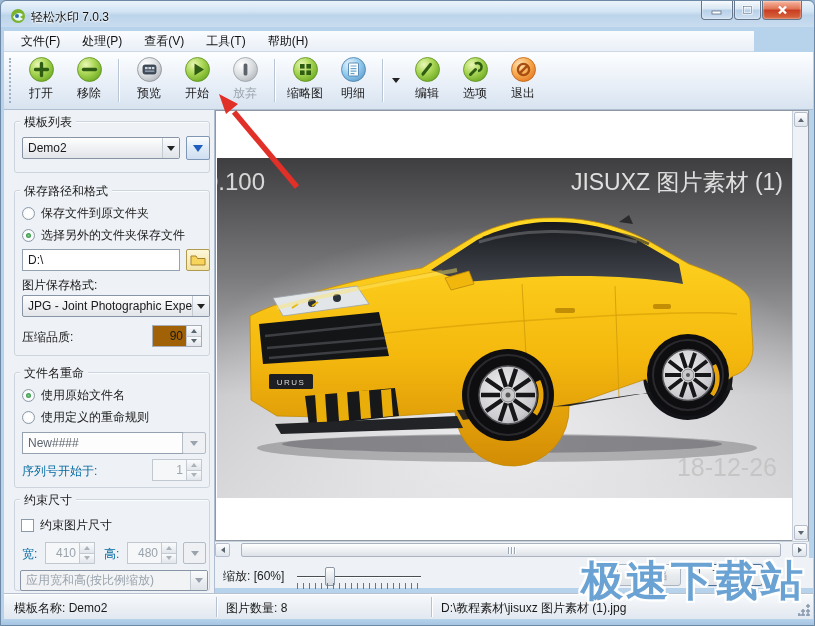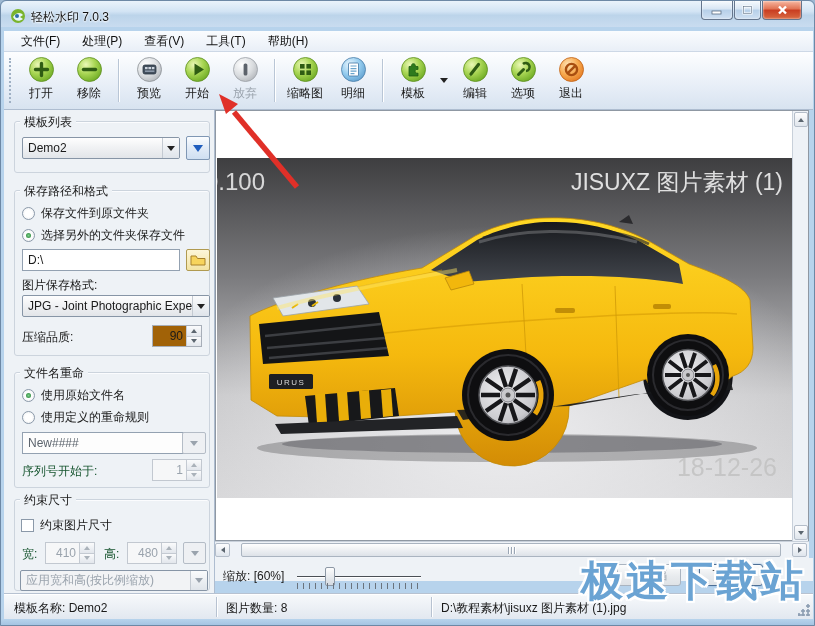--- a/index.html
+++ b/index.html
@@ -6,21 +6,21 @@
   html,body{width:815px;height:626px}
   body{font-family:"Liberation Sans","DejaVu Sans",sans-serif;font-size:12px;color:#1a1a1a;background:#9db8d2;overflow:hidden}
   #win{position:absolute;left:0;top:0;width:815px;height:626px;background:#b7d3ec;border-radius:6px 6px 0 0;border:1px solid #6d88a5;overflow:hidden}
   .abs{position:absolute}
   
   #titlebar{position:absolute;left:0;top:0;width:100%;height:26px;background:linear-gradient(#eaf3fb,#d3e4f4 40%,#bcd4ea 55%,#c9dcf0);border-radius:6px 6px 0 0}
   #title-text{position:absolute;left:30px;top:8px;color:#111;text-shadow:0 0 3px #fff,0 1px 2px #fff}
   .winbtn{position:absolute;top:0;height:19px;border:1px solid #64758c;border-top:none;border-radius:0 0 4px 4px;background:linear-gradient(#f6fafd,#d7e5f3 45%,#b6cfe8 50%,#cfe0f2);box-shadow:inset 0 0 2px #fff;display:flex;align-items:center;justify-content:center}
   .winbtn.close{background:linear-gradient(#f7b7a0,#e07152 45%,#c83c20 50%,#d96a42);}
   
-  #menubar{position:absolute;left:3px;top:30px;width:809px;height:21px;background:linear-gradient(#fafcfe,#e9eff7);border-bottom:1px solid #cdd8e6;display:flex;align-items:center;padding-left:6px}
+  #menubar{position:absolute;left:3px;top:30px;width:750px;height:21px;background:linear-gradient(#fafcfe,#e9eff7);border-bottom:1px solid #cdd8e6;display:flex;align-items:center;padding-left:6px}
   .menu-item{padding:2px 11px;color:#111}
   
   #toolbar{position:absolute;left:3px;top:51px;width:809px;height:58px;background:linear-gradient(#fdfeff,#e7eef7 60%,#d8e3f0);border-bottom:1px solid #aebdd0;display:flex;align-items:stretch}
   #tb-grip{width:4px;margin:6px 4px 6px 5px;border-left:2px dotted #9fb0c4}
   .tb-btn{min-width:48px;padding:4px 2px 2px;display:flex;flex-direction:column;align-items:center;justify-content:flex-start;gap:1px}
   .tb-btn .lbl{margin-top:1px;white-space:nowrap}
   .tb-btn.disabled .lbl{color:#9aa3ad}
   .tb-sep{width:2px;margin:7px 5px;border-left:1px solid #b9c6d6;border-right:1px solid #fff}
   .tb-caret{width:14px;display:flex;align-items:center;justify-content:center}
   .caret-shape{width:0;height:0;border-left:4px solid transparent;border-right:4px solid transparent;border-top:5px solid #222}
@@ -36,39 +36,39 @@
   .combo.disabled{color:#9aa3ad;background:#f2f3f5}
   .arrow-d{width:0;height:0;border-left:4px solid transparent;border-right:4px solid transparent;border-top:5px solid #222}
   .arrow-d.gray{border-top-color:#9aa3ad}
   .arrow-d.blue{border-top-color:#1f5dbe;border-left-width:5px;border-right-width:5px;border-top-width:7px}
   .sqbtn{border:1px solid #7f97b4;border-radius:2px;background:linear-gradient(#fbfdff,#e3ecf7 45%,#cfdff1);display:flex;align-items:center;justify-content:center}
   .sqbtn.disabled{border-color:#b4bcc6;background:#eef0f3}
   .radio{width:13px;height:13px;border:1px solid #8b99a9;border-radius:50%;background:radial-gradient(#fff 40%,#e9ecef);display:inline-block;vertical-align:-2px;margin-right:6px;position:relative;flex:none}
   .radio.on::after{content:"";position:absolute;left:3px;top:3px;width:5px;height:5px;border-radius:50%;background:radial-gradient(#7cd08a,#1e7a2e)}
   .checkbox{width:13px;height:13px;border:1px solid #8b99a9;background:#fff;display:inline-block;vertical-align:-2px;margin-right:6px;flex:none}
   .ctl-row{position:absolute;display:flex;align-items:center;white-space:nowrap}
-  .gray-text{color:#14532d}
+  .gray-text{color:#0369a1}
   .spin{position:absolute;border:1px solid #a7aeb8;background:#a16207;display:flex}
   .spin .val{flex:1;text-align:right;padding:3px 3px 0 0}
   .spin.disabled{background:#f6f7f8;color:#9aa3ad;border-color:#c2c8d0}
   .spin .btns{width:15px;display:flex;flex-direction:column;border-left:1px solid #c4cad2}
   .spin .btns div{flex:1;display:flex;align-items:center;justify-content:center;background:linear-gradient(#fafbfc,#e2e6ec)}
   .spin .btns div+div{border-top:1px solid #c4cad2}
   .tri-u{width:0;height:0;border-left:3px solid transparent;border-right:3px solid transparent;border-bottom:4px solid #5c6670}
   .tri-d{width:0;height:0;border-left:3px solid transparent;border-right:3px solid transparent;border-top:4px solid #5c6670}
   
   #preview-pane{position:absolute;left:214px;top:109px;width:594px;height:431px;background:#fff;border:1px solid #8f98a3}
   #photo{position:absolute;left:216px;top:157px;width:575px;height:340px}
   .vsb{position:absolute;left:791px;top:110px;width:16px;height:430px;background:#eef2f7;border-left:1px solid #c8d0da}
   .sb-btn{position:absolute;background:linear-gradient(#fdfdfe,#dfe5ec);border:1px solid #b4bdc9;border-radius:2px;display:flex;align-items:center;justify-content:center}
   .hsb{position:absolute;left:214px;top:540px;width:594px;height:17px;background:#eef2f7;border-top:1px solid #c8d0da}
   .hsb-thumb{position:absolute;left:26px;top:1px;width:540px;height:14px;border:1px solid #aab4c0;border-radius:2px;background:linear-gradient(#fefefe,#dde2e8);display:flex;align-items:center;justify-content:center;gap:2px}
   .grip-line{width:1px;height:7px;background:#9aa6b4;box-shadow:1px 0 0 #fff}
   
-  #bottombar{position:absolute;left:214px;top:557px;width:598px;height:23px;background:#eef2f6}
+  #bottombar{position:absolute;left:214px;top:557px;width:598px;height:30px;background:#eef2f6}
   #zoom-label{position:absolute;left:8px;top:10px}
   #slider-track{position:absolute;left:82px;top:18px;width:124px;height:2px;background:#4a4f55;border-bottom:1px solid #fff}
   #slider-thumb{position:absolute;left:110px;top:9px;width:10px;height:19px;background:linear-gradient(#fdfdfd,#d4dae1);border:1px solid #8d98a5;border-radius:2px}
   #slider-ticks{position:absolute;left:82px;top:25px;width:124px;height:6px;background:repeating-linear-gradient(90deg,#6b737c 0,#6b737c 1px,transparent 1px,transparent 6px)}
   .nav-btn{position:absolute;top:6px;height:22px;border:1px solid #aab4c0;border-radius:3px;background:linear-gradient(#fcfdfd,#e8ebee 55%,#dfe3e7);display:flex;align-items:center;justify-content:center;gap:5px}
   .nav-btn.default{border-color:#4d6f96;box-shadow:0 0 2px #7fb0dd}
   .chev{font-weight:bold;font-size:14px}
   
   #statusbar{position:absolute;left:3px;top:592px;width:809px;height:26px;background:linear-gradient(#f7f9fb,#e2e8f0);border-top:1px solid #b7c2d1;box-shadow:inset 0 1px 0 #fff}
   .sb-sep{position:absolute;top:3px;width:2px;height:20px;border-left:1px solid #b7c2d1;border-right:1px solid #fff}
@@ -235,27 +235,20 @@
       <svg width="27" height="27">
           <circle cx="13.5" cy="13.5" r="12" fill="url(#gBlue)" stroke="#4a7ea8" stroke-width="0.8"></circle>
           <rect x="8.5" y="7" width="10" height="13" rx="1" fill="#fff" stroke="#3c74a2" stroke-width="0.8"></rect>
           <path d="M10.5,10 H16.5 M10.5,12.6 H16.5 M10.5,15.2 H16.5 M10.5,17.6 H14.5" stroke="#6aa4cc" stroke-width="1.2"></path>
         </svg>
       <span class="lbl">明细</span>
     </div>
 
     <div class="tb-sep"></div>
 
-    <div class="tb-btn">
-      <svg width="27" height="27">
-          <circle cx="13.5" cy="13.5" r="12" fill="url(#gGreen)" stroke="#5d8f1e" stroke-width="0.8"></circle>
-          <path d="M9,10.5 h2.6 a2,2 0 1 1 3.6,0 H18 v3 a2,2 0 1 0 0,3.6 V20 H9 Z" fill="#2e7a1d" stroke="#1e5a10" stroke-width="0.8"></path>
-        </svg>
-      <span class="lbl">模板</span>
-    </div>
     <div class="tb-caret">
         <div class="caret-shape"></div>
       </div>
 
     <div class="tb-btn">
       <svg width="27" height="27">
           <circle cx="13.5" cy="13.5" r="12" fill="url(#gGreen)" stroke="#5d8f1e" stroke-width="0.8"></circle>
           <path d="M9,18 L16.5,8.5" stroke="#2f5c13" stroke-width="3.2" stroke-linecap="round"></path>
           <path d="M8.2,19.4 L7.6,20.2 L9.6,19.9 Z" fill="#2f5c13"></path>
         </svg>

